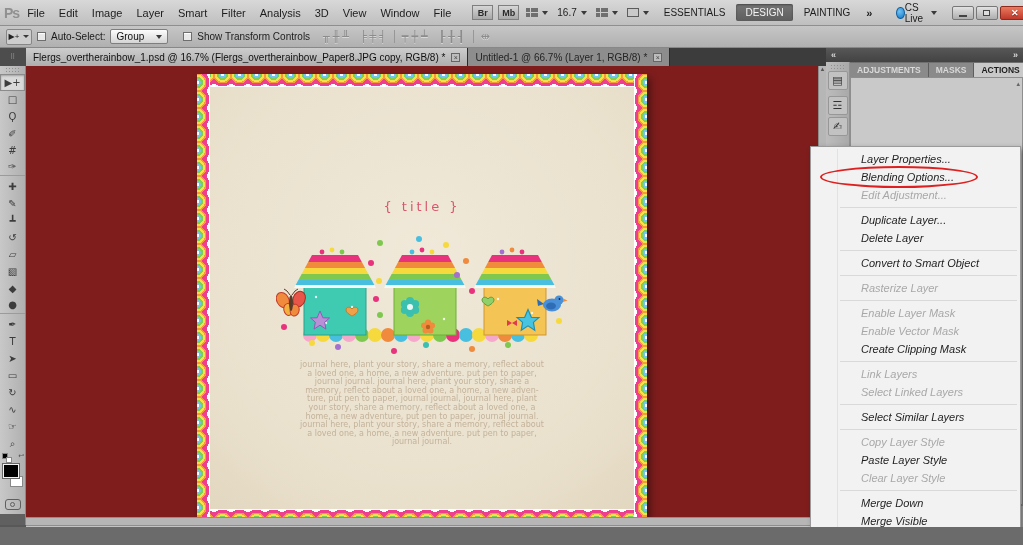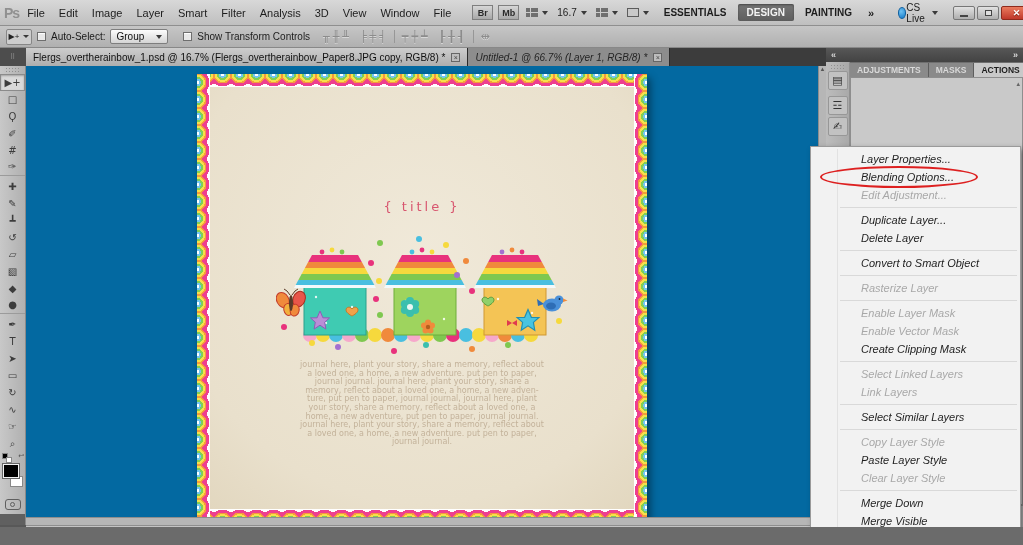--- a/index.html
+++ b/index.html
@@ -18,21 +18,21 @@
     background:linear-gradient(#d6d6d6,#a8a8a8); font-size:9px; font-weight:bold; color:#2a2a2a;
     display:flex; align-items:center; justify-content:center; margin:0 2px; padding:0 2px; }
   .drop-arrow { width:0; height:0; border-left:3px solid transparent; border-right:3px solid transparent;
     border-top:4px solid #3a3a3a; display:inline-block; margin-left:4px; }
   .icon-btn { display:flex; align-items:center; padding:0 4px; }
   .grid-glyph { display:grid; grid-template-columns:4px 7px; grid-template-rows:4px 4px; gap:1px; }
   .grid-glyph span { background:#6f6f6f; }
   .screen-glyph { width:12px; height:9px; border:1px solid #5c5c5c; background:#c9c9c9; }
   .zoom-box { font-size:10px; color:#222; display:flex; align-items:center; padding:0 4px; }
   .spacer { flex:1; }
-  .ws-item { font-size:10px; font-weight:bold; color:#1c1c1c; padding:3px 9px; border-radius:2px; }
+  .ws-item { font-size:10px; font-weight:normal; color:#1c1c1c; padding:3px 9px; border-radius:2px; }
   .ws-item.active { background:linear-gradient(#757575,#5e5e5e); color:#f4f4f4; box-shadow:inset 0 1px 2px rgba(0,0,0,.4); }
   .ws-more { font-size:11px; font-weight:bold; color:#1c1c1c; padding:0 6px; }
   .cslive { display:flex; align-items:center; font-size:10px; color:#1a1a1a; padding:0 6px; }
   .cs-circle { width:12px; height:12px; border-radius:50%; background:radial-gradient(circle at 35% 35%, #6fc2f2, #1178c8); border:1px solid #0c5d9e; }
   .win-btns { display:flex; gap:2px; margin-left:8px; }
   .wb { width:22px; height:14px; border:1px solid #777; border-radius:2px; background:linear-gradient(#e2e2e2,#aeaeae);
     display:flex; align-items:center; justify-content:center; }
   .wb .min-glyph { width:8px; height:2px; background:#444; margin-top:6px; }
   .wb .restore-glyph { width:7px; height:6px; border:1px solid #444; background:#ddd; }
   .wb.close { width:30px; background:linear-gradient(#ea7a5d,#c0392b); border-color:#8e2a1c; color:#fff;
@@ -53,21 +53,21 @@
   .align-glyph.gap { margin-right:8px; }
   .align-glyph.sep { margin-right:4px; padding-right:8px; border-right:1px solid #979797; }
 
   
   .tabbar { position:absolute; left:0; top:48px; width:826px; height:18px; background:#3c3c3c; display:flex; }
   .tabbar-cap { width:26px; height:18px; background:#4d4d4d; color:#9b9b9b; font-size:7px; line-height:8px;
     display:flex; align-items:center; justify-content:center; letter-spacing:1px; }
   .doc-tab { height:18px; display:flex; align-items:center; gap:6px; padding:0 7px; font-size:10px;
     border-right:1px solid #2b2b2b; white-space:nowrap; }
   .doc-tab.active { background:linear-gradient(#cdcdcd,#aeaeae); color:#101010; }
-  .doc-tab:not(.active) { background:#8d8d8d; color:#242424;font-style:italic; }
+  .doc-tab:not(.active) { background:#8d8d8d; color:#242424; }
   .tab-close { width:9px; height:9px; border:1px solid #666; font-size:7px; line-height:7px; text-align:center;
     color:#444; background:#bdbdbd; }
 
   
   .toolbox { position:absolute; left:0; top:66px; width:26px; height:459px;
     background:linear-gradient(90deg,#c8c8c8,#b0b0b0); border-right:1px solid #8a8a8a; display:flex; flex-direction:column; }
   .tb-header { height:6px; background:radial-gradient(circle,#8f8f8f 1px,transparent 1px); background-size:3px 3px; margin:1px 5px; }
   .tool { height:17px; display:flex; align-items:center; justify-content:center; font-size:10px; color:#3c3c3c;
     font-family:"DejaVu Sans",sans-serif; }
   .tool.selected { background:#d9d9d9; border:1px solid #8b8b8b; box-shadow:inset 0 1px 2px rgba(0,0,0,.25); }
@@ -77,21 +77,21 @@
   .sw-mini-bg { position:absolute; left:6px; top:5px; width:6px; height:6px; background:#fff; border:1px solid #888; }
   .sw-arrow { position:absolute; right:1px; top:0; font-size:7px; color:#555; }
   .sw-fg { position:absolute; left:3px; top:12px; width:16px; height:14px; background:#000; border:1px solid #f2f2f2; outline:1px solid #666; z-index:2; }
   .sw-bg { position:absolute; left:10px; top:24px; width:13px; height:11px; background:#fff; border:1px solid #888; z-index:1; }
   .qmask { width:16px; height:11px; border:1px solid #5f5f5f; border-radius:3px; margin:3px auto 0; display:flex; align-items:center; justify-content:center; }
   .qmask i { width:5px; height:5px; border:1px solid #5f5f5f; border-radius:50%; display:block; }
   .tb-tail { flex:1; background:#606060; margin-top:4px; }
   .tb-corner { position:absolute; left:0; top:525px; width:26px; height:20px; background:#585858; }
 
   
-  .canvas { position:absolute; left:26px; top:66px; width:800px; height:459px; background:#0369a1; overflow:hidden; }
+  .canvas { position:absolute; left:26px; top:66px; width:800px; height:459px; background:#7f1d1d; overflow:hidden; }
   .vscroll { position:absolute; right:0; top:0; bottom:8px; width:8px; background:#b6b6b6; border-left:1px solid #8e8e8e;
     font-size:6px; color:#555; text-align:center; }
   .hscroll { position:absolute; left:0; right:8px; bottom:0; height:8px; background:#b6b6b6; border-top:1px solid #8e8e8e; }
   .paper { position:absolute; left:171px; top:8px; width:450px; height:448px; background:#fff;
     box-shadow:3px 4px 8px rgba(0,0,0,.45); }
   .rb { position:absolute; }
   .rb-top { left:0; top:0; right:0; height:13px;
     background:#fff radial-gradient(circle at 50% 0%, #fff 0 2px, #74c6ee 2px 4px, #7fcf57 4px 6px, #f7e04a 6px 8px, #f59a3d 8px 9.5px, #ee3f8e 9.5px 12.5px, transparent 12.5px);
     background-size:17px 13px; background-repeat:repeat-x; }
   .rb-bottom { left:0; bottom:0; right:0; height:13px;
@@ -625,23 +625,23 @@
         <div class="ctx-sep"></div>
 
         <div class="ctx-item disabled">Enable Layer Mask</div>
 
         <div class="ctx-item disabled">Enable Vector Mask</div>
 
         <div class="ctx-item">Create Clipping Mask</div>
 
         <div class="ctx-sep"></div>
 
+        <div class="ctx-item disabled">Link Layers</div>
+
         <div class="ctx-item disabled">Select Linked Layers</div>
-
-        <div class="ctx-item disabled">Link Layers</div>
 
         <div class="ctx-sep"></div>
 
         <div class="ctx-item">Select Similar Layers</div>
 
         <div class="ctx-sep"></div>
 
         <div class="ctx-item disabled">Copy Layer Style</div>
 
         <div class="ctx-item">Paste Layer Style</div>

